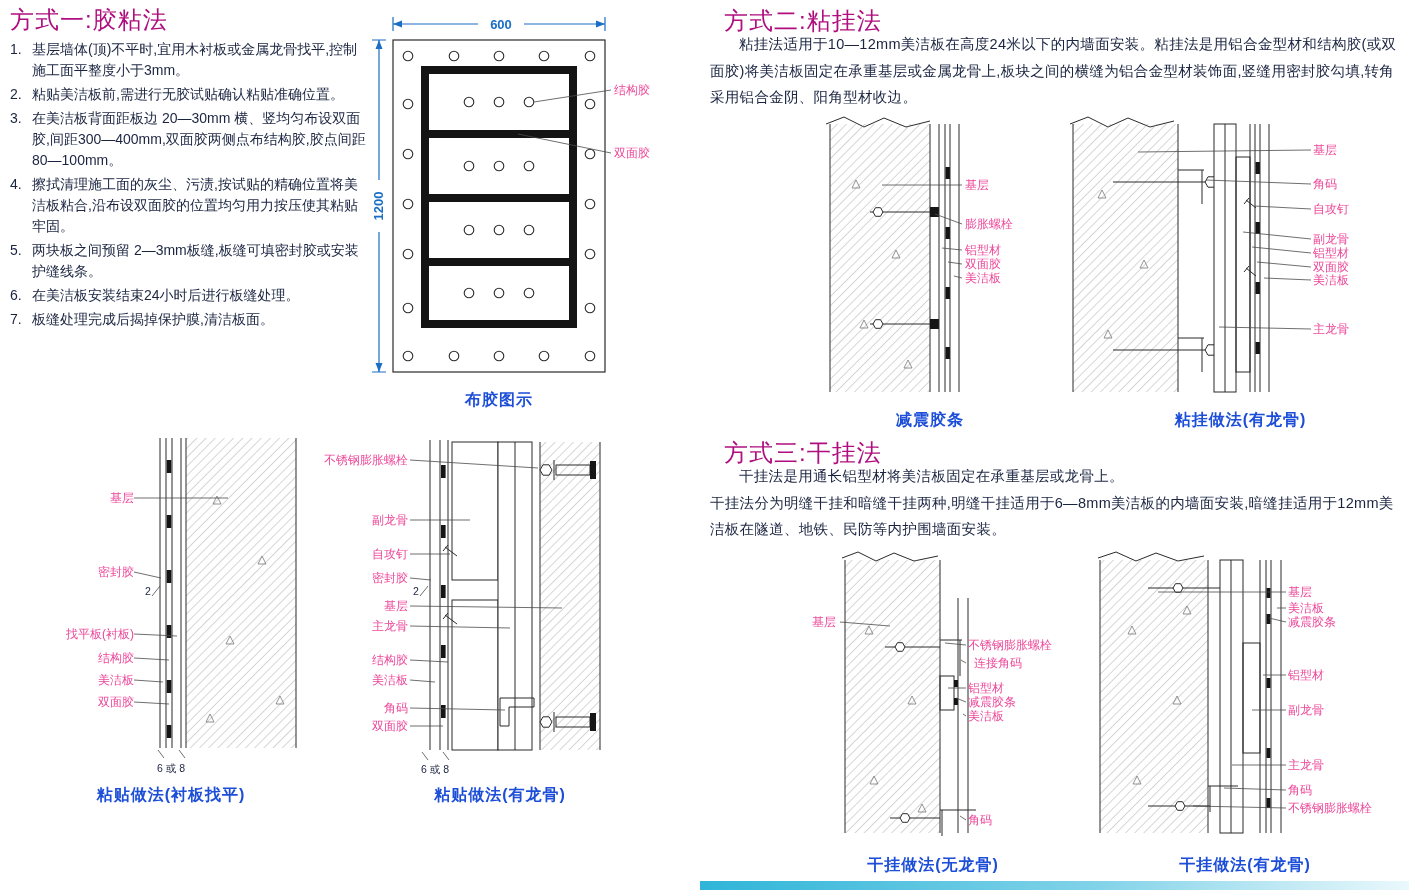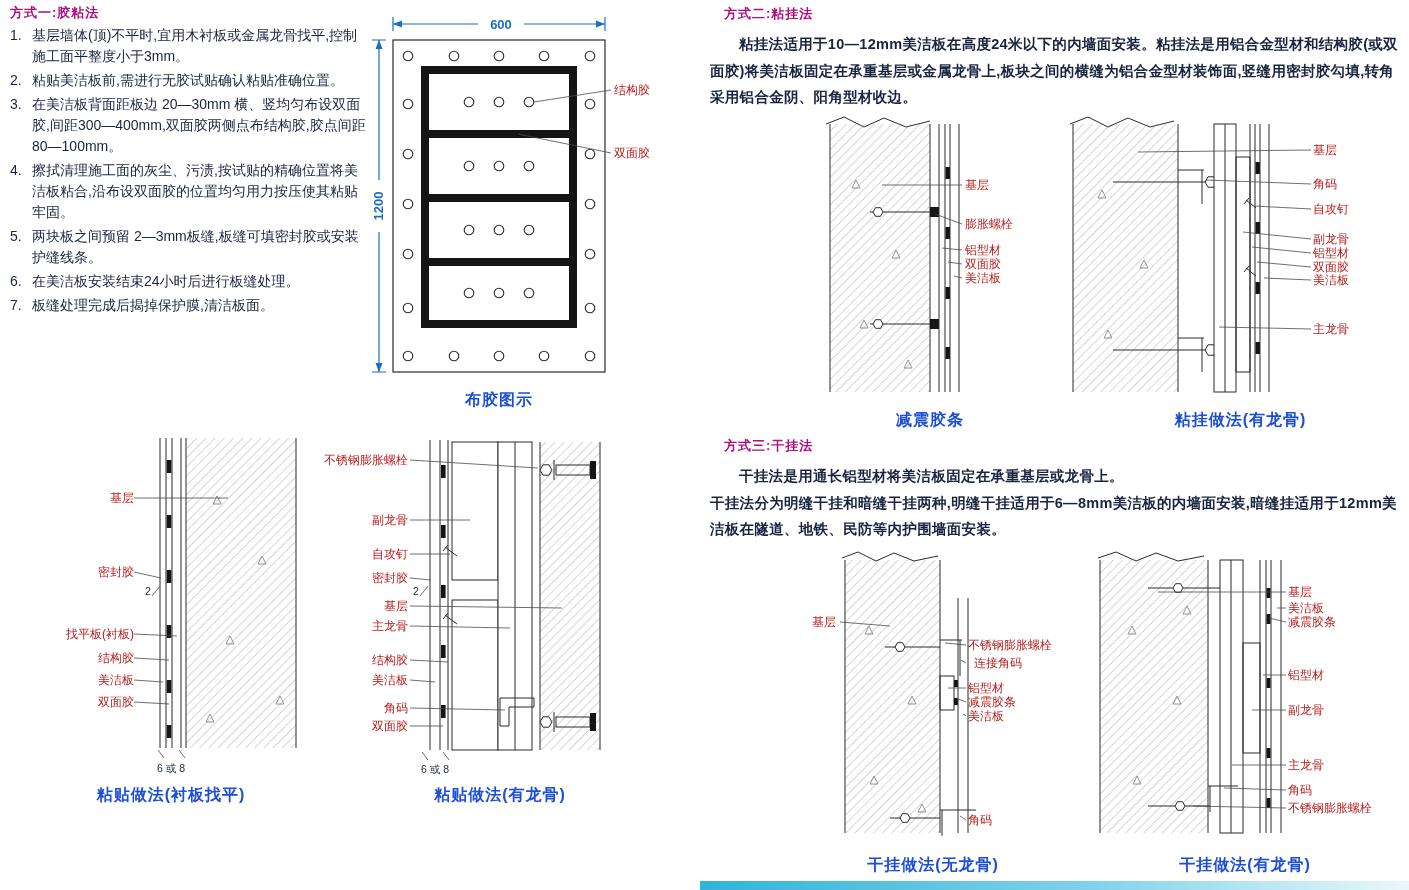--- a/index.html
+++ b/index.html
@@ -1,27 +1,27 @@
 <!DOCTYPE html>
 <html><head>
 <meta charset="utf-8">
 <style>
   * { margin:0; padding:0; box-sizing:border-box; }
   html,body { background:#ffffff; }
   body { font-family:"Liberation Sans","DejaVu Sans",sans-serif; }
   .page { position:relative; width:1409px; height:890px; background:#fff; overflow:hidden; color:#1a2440; }
   .abs { position:absolute; }
-  .sec-title { font-size:13px; font-weight:bold; color:#ae0e7e; letter-spacing:1px; }
+  .sec-title { font-size:24px; font-weight:normal; color:#ae0e7e; letter-spacing:1px; }
   .body-text { font-size:14px; line-height:1.55; font-weight:500; color:#1a2440; }
-  .para { font-size:14.5px; line-height:1.83; letter-spacing:0.3px; font-weight:700; color:#1a2440; }
+  .para { font-size:14.5px; line-height:1.83; letter-spacing:0.3px; font-weight:400; color:#1a2440; }
   .indent { text-indent:2em; }
   .step { display:flex; font-size:14px; line-height:1.5; font-weight:500; margin-bottom:3px; }
   .step .num { width:22px; flex:none; }
   .step .stext { flex:1; }
-  .dlabel { position:absolute; font-size:12px; line-height:14px; color:#b91c1c; white-space:nowrap; font-weight:500; }
+  .dlabel { position:absolute; font-size:12px; line-height:14px; color:#ec4899; white-space:nowrap; font-weight:500; }
   .caption { position:absolute; font-size:16px; font-weight:bold; text-align:center; color:#1d4ed8; letter-spacing:1px; }
   svg { position:absolute; left:0; top:0; }
   .ln { stroke:#2a2a2a; stroke-width:1; fill:none; }
   .lead { stroke:#4a4a4a; stroke-width:0.8; fill:none; }
   .blk { fill:#151515; stroke:none; }
   .thick { stroke:#141414; stroke-width:8; fill:none; }
   .dim { stroke:#1a6fc4; stroke-width:1.2; fill:none; }
   .dimtxt { fill:#1a6fc4; font-size:13px; font-weight:bold; }
   .notetxt { fill:#1a2440; font-size:10.5px; }
   .tri { stroke:#777; stroke-width:0.8; fill:none; }

